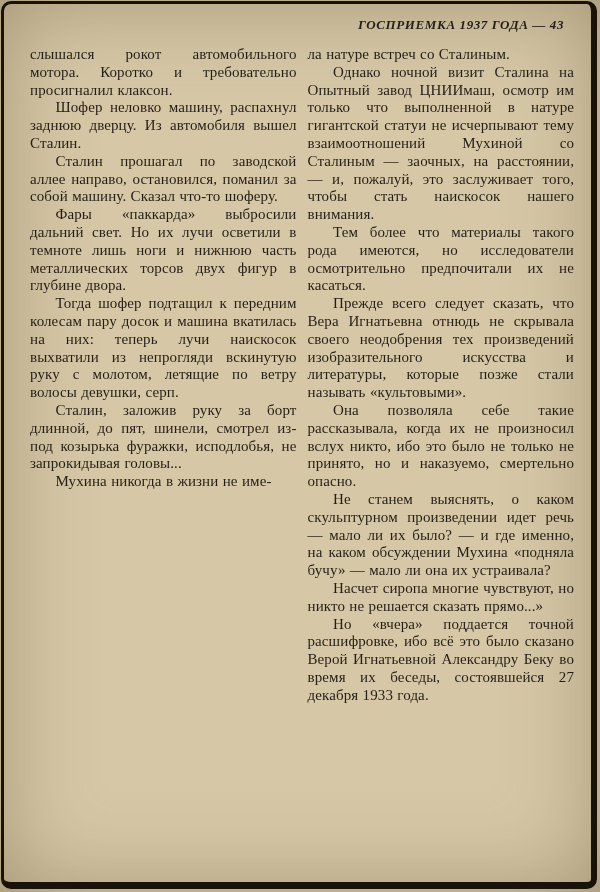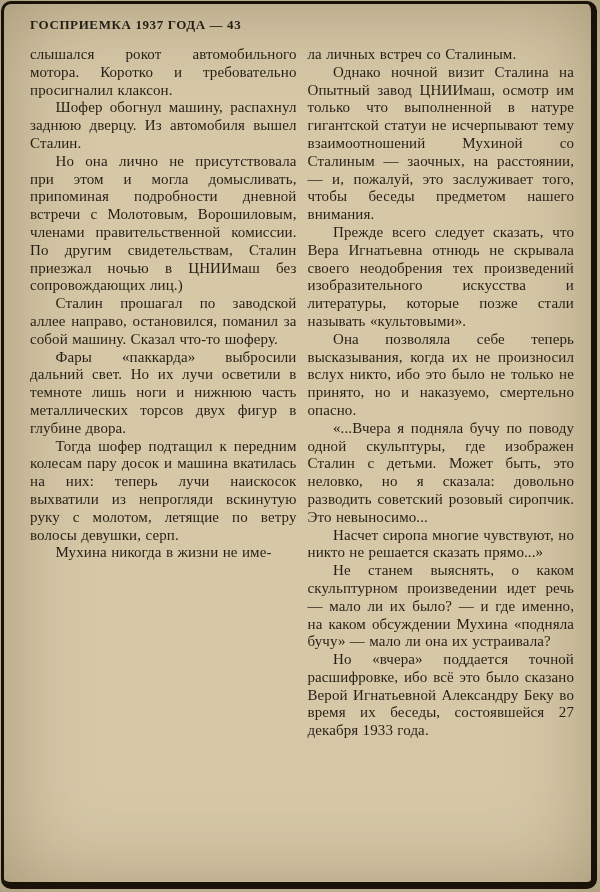--- a/index.html
+++ b/index.html
@@ -43,21 +43,22 @@
   .content {
     position: absolute;
     left: 30px;
     right: 26px;
     top: 15px;
     bottom: 16px;
     z-index: 2;
     color: var(--ink, #241e16);
   }
   .running-header {
-    text-align: left;
+    text-align: right;
+    font-style: italic;
     font-weight: bold;
     font-size: 13px;
     letter-spacing: 0.6px;
     padding-right: 10px;
     margin: 2px 0 13px 0;
     white-space: nowrap;
   }
   .columns {
     display: flex;
     gap: 11px;
@@ -85,32 +86,32 @@
 </head>
 <body>
 
 <div class="page">
   <div class="frame"></div>
   <div class="content">
     <div class="running-header">ГОСПРИЕМКА 1937 ГОДА — 43</div>
     <div class="columns">
       <div class="column">
           <p>слышался рокот автомобильного мотора. Коротко и требовательно просигналил клаксон.</p>
-          <p>Шофер обогнул машину, распахнул заднюю дверцу. Из автомобиля вышел Сталин.</p>
-          <p>Но она лично не присутствовала при этом и могла домысливать, припоминая подробности дневной встречи с Молотовым, Ворошиловым, членами правительственной комиссии. По другим свидетельствам, Сталин приезжал ночью в ЦНИИмаш без сопровождающих лиц.)</p>
+          <p>Шофер неловко машину, распахнул заднюю дверцу. Из автомобиля вышел Сталин.</p>
           <p>Сталин прошагал по заводской аллее направо, остановился, поманил за собой машину. Сказал что-то шоферу.</p>
           <p>Фары «паккарда» выбросили дальний свет. Но их лучи осветили в темноте лишь ноги и нижнюю часть металлических торсов двух фигур в глубине двора.</p>
           <p>Тогда шофер подтащил к передним колесам пару досок и машина вкатилась на них: теперь лучи наискосок выхватили из непрогляди вскинутую руку с молотом, летящие по ветру волосы девушки, серп.</p>
+          <p>Сталин, заложив руку за борт длинной, до пят, шинели, смотрел из-под козырька фуражки, исподлобья, не запрокидывая головы...</p>
           <p>Мухина никогда в жизни не име-</p>
         </div>
       <div class="column">
-          <p>ла личных встреч со Сталиным.</p>
-          <p>Однако ночной визит Сталина на Опытный завод ЦНИИмаш, осмотр им только что выполненной в натуре гигантской статуи не исчерпывают тему взаимоотношений Мухиной со Сталиным — заочных, на расстоянии, — и, пожалуй, это заслуживает того, чтобы беседы предметом нашего внимания.</p>
+          <p>ла натуре встреч со Сталиным.</p>
+          <p>Однако ночной визит Сталина на Опытный завод ЦНИИмаш, осмотр им только что выполненной в натуре гигантской статуи не исчерпывают тему взаимоотношений Мухиной со Сталиным — заочных, на расстоянии, — и, пожалуй, это заслуживает того, чтобы стать наискосок нашего внимания.</p>
+          <p>Тем более что материалы такого рода имеются, но исследователи осмотрительно предпочитали их не касаться.</p>
           <p>Прежде всего следует сказать, что Вера Игнатьевна отнюдь не скрывала своего неодобрения тех произведений изобразительного искусства и литературы, которые позже стали называть «культовыми».</p>
-          <p>Она позволяла себе теперь высказывания, когда их не произносил вслух никто, ибо это было не только не принято, но и наказуемо, смертельно опасно.</p>
-          <p>«...Вчера я подняла бучу по поводу одной скульптуры, где изображен Сталин с детьми. Может быть, это неловко, но я сказала: довольно разводить советский розовый сиропчик. Это невыносимо...</p>
+          <p>Она позволяла себе такие рассказывала, когда их не произносил вслух никто, ибо это было не только не принято, но и наказуемо, смертельно опасно.</p>
+          <p>Не станем выяснять, о каком скульптурном произведении идет речь — мало ли их было? — и где именно, на каком обсуждении Мухина «подняла бучу» — мало ли она их устраивала?</p>
           <p>Насчет сиропа многие чувствуют, но никто не решается сказать прямо...»</p>
-          <p>Не станем выяснять, о каком скульптурном произведении идет речь — мало ли их было? — и где именно, на каком обсуждении Мухина «подняла бучу» — мало ли она их устраивала?</p>
           <p>Но «вчера» поддается точной расшифровке, ибо всё это было сказано Верой Игнатьевной Александру Беку во время их беседы, состоявшейся 27 декабря 1933 года.</p>
         </div>
     </div>
   </div>
 </div>
 
 </body></html>

